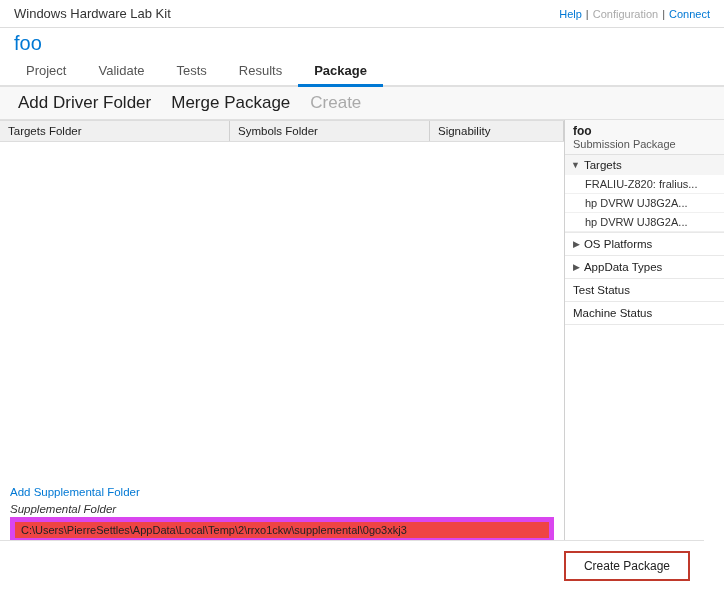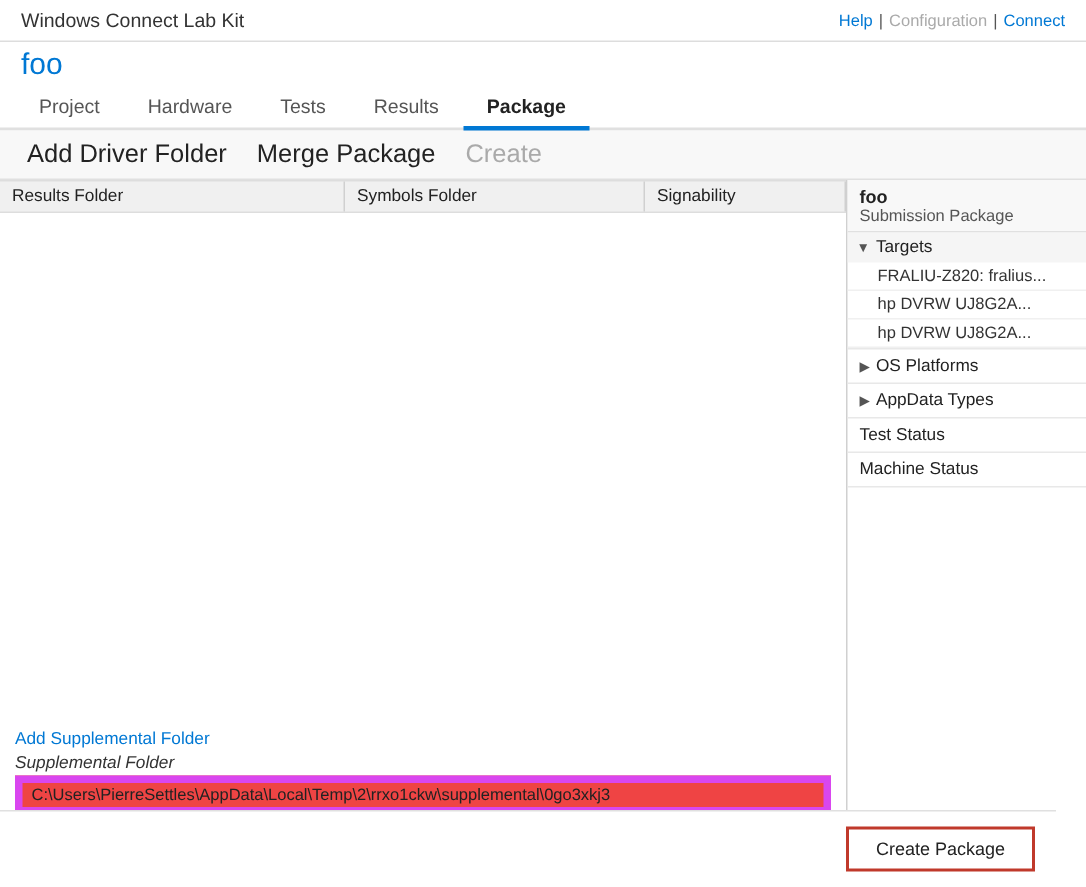--- a/index.html
+++ b/index.html
@@ -56,52 +56,52 @@
     .tree-node-header { display: flex; align-items: center; padding: 4px 6px; background: #f5f5f5; cursor: pointer; font-size: 11.5px; font-weight: 500; gap: 4px; }
     .tree-arrow { font-size: 9px; color: #555; }
     .tree-child { padding: 3px 6px 3px 20px; font-size: 11px; color: #333; border-bottom: 1px solid #f0f0f0; white-space: nowrap; overflow: hidden; text-overflow: ellipsis; }
 
     .right-simple-row { padding: 5px 8px; display: flex; align-items: center; gap: 4px; border-bottom: 1px solid #e8e8e8; cursor: pointer; font-size: 11.5px; font-weight: 500; }
   </style>
 </head>
 <body>
 
 <div class="header">
-  <span class="header-title">Windows Connect Lab Kit</span>
+  <span class="header-title">Windows Hardware Lab Kit</span>
   <div class="header-links">
     <a>Help</a>
     <span>|</span>
     <a style="color:#aaa;">Configuration</a>
     <span>|</span>
     <a>Connect</a>
   </div>
 </div>
 
 <div class="app-name">foo</div>
 
 <div class="nav-tabs">
   <a class="nav-tab">Project</a>
-  <a class="nav-tab">Hardware</a>
+  <a class="nav-tab">Validate</a>
   <a class="nav-tab">Tests</a>
   <a class="nav-tab">Results</a>
   <a class="nav-tab active">Package</a>
 </div>
 
 <div class="toolbar">
   <button class="toolbar-btn">Add Driver Folder</button>
   <button class="toolbar-btn">Merge Package</button>
   <button class="toolbar-btn disabled">Create</button>
 </div>
 
 <div style="display:flex; height: calc(591px - 30px - 32px - 30px - 28px - 44px); position:relative;">
 
   <div class="content-area">
 
     <div class="col-header-row">
-      <div class="col-header col-drivers">Results Folder</div>
+      <div class="col-header col-drivers">Targets Folder</div>
       <div class="col-header col-symbols">Symbols Folder</div>
       <div class="col-header col-sign">Signability</div>
     </div>
 
 
     <div style="flex:1;"></div>
 
     <div class="supp-section">
       <button class="supp-add-btn">Add Supplemental Folder</button>
       <div class="supp-header">Supplemental Folder</div>

